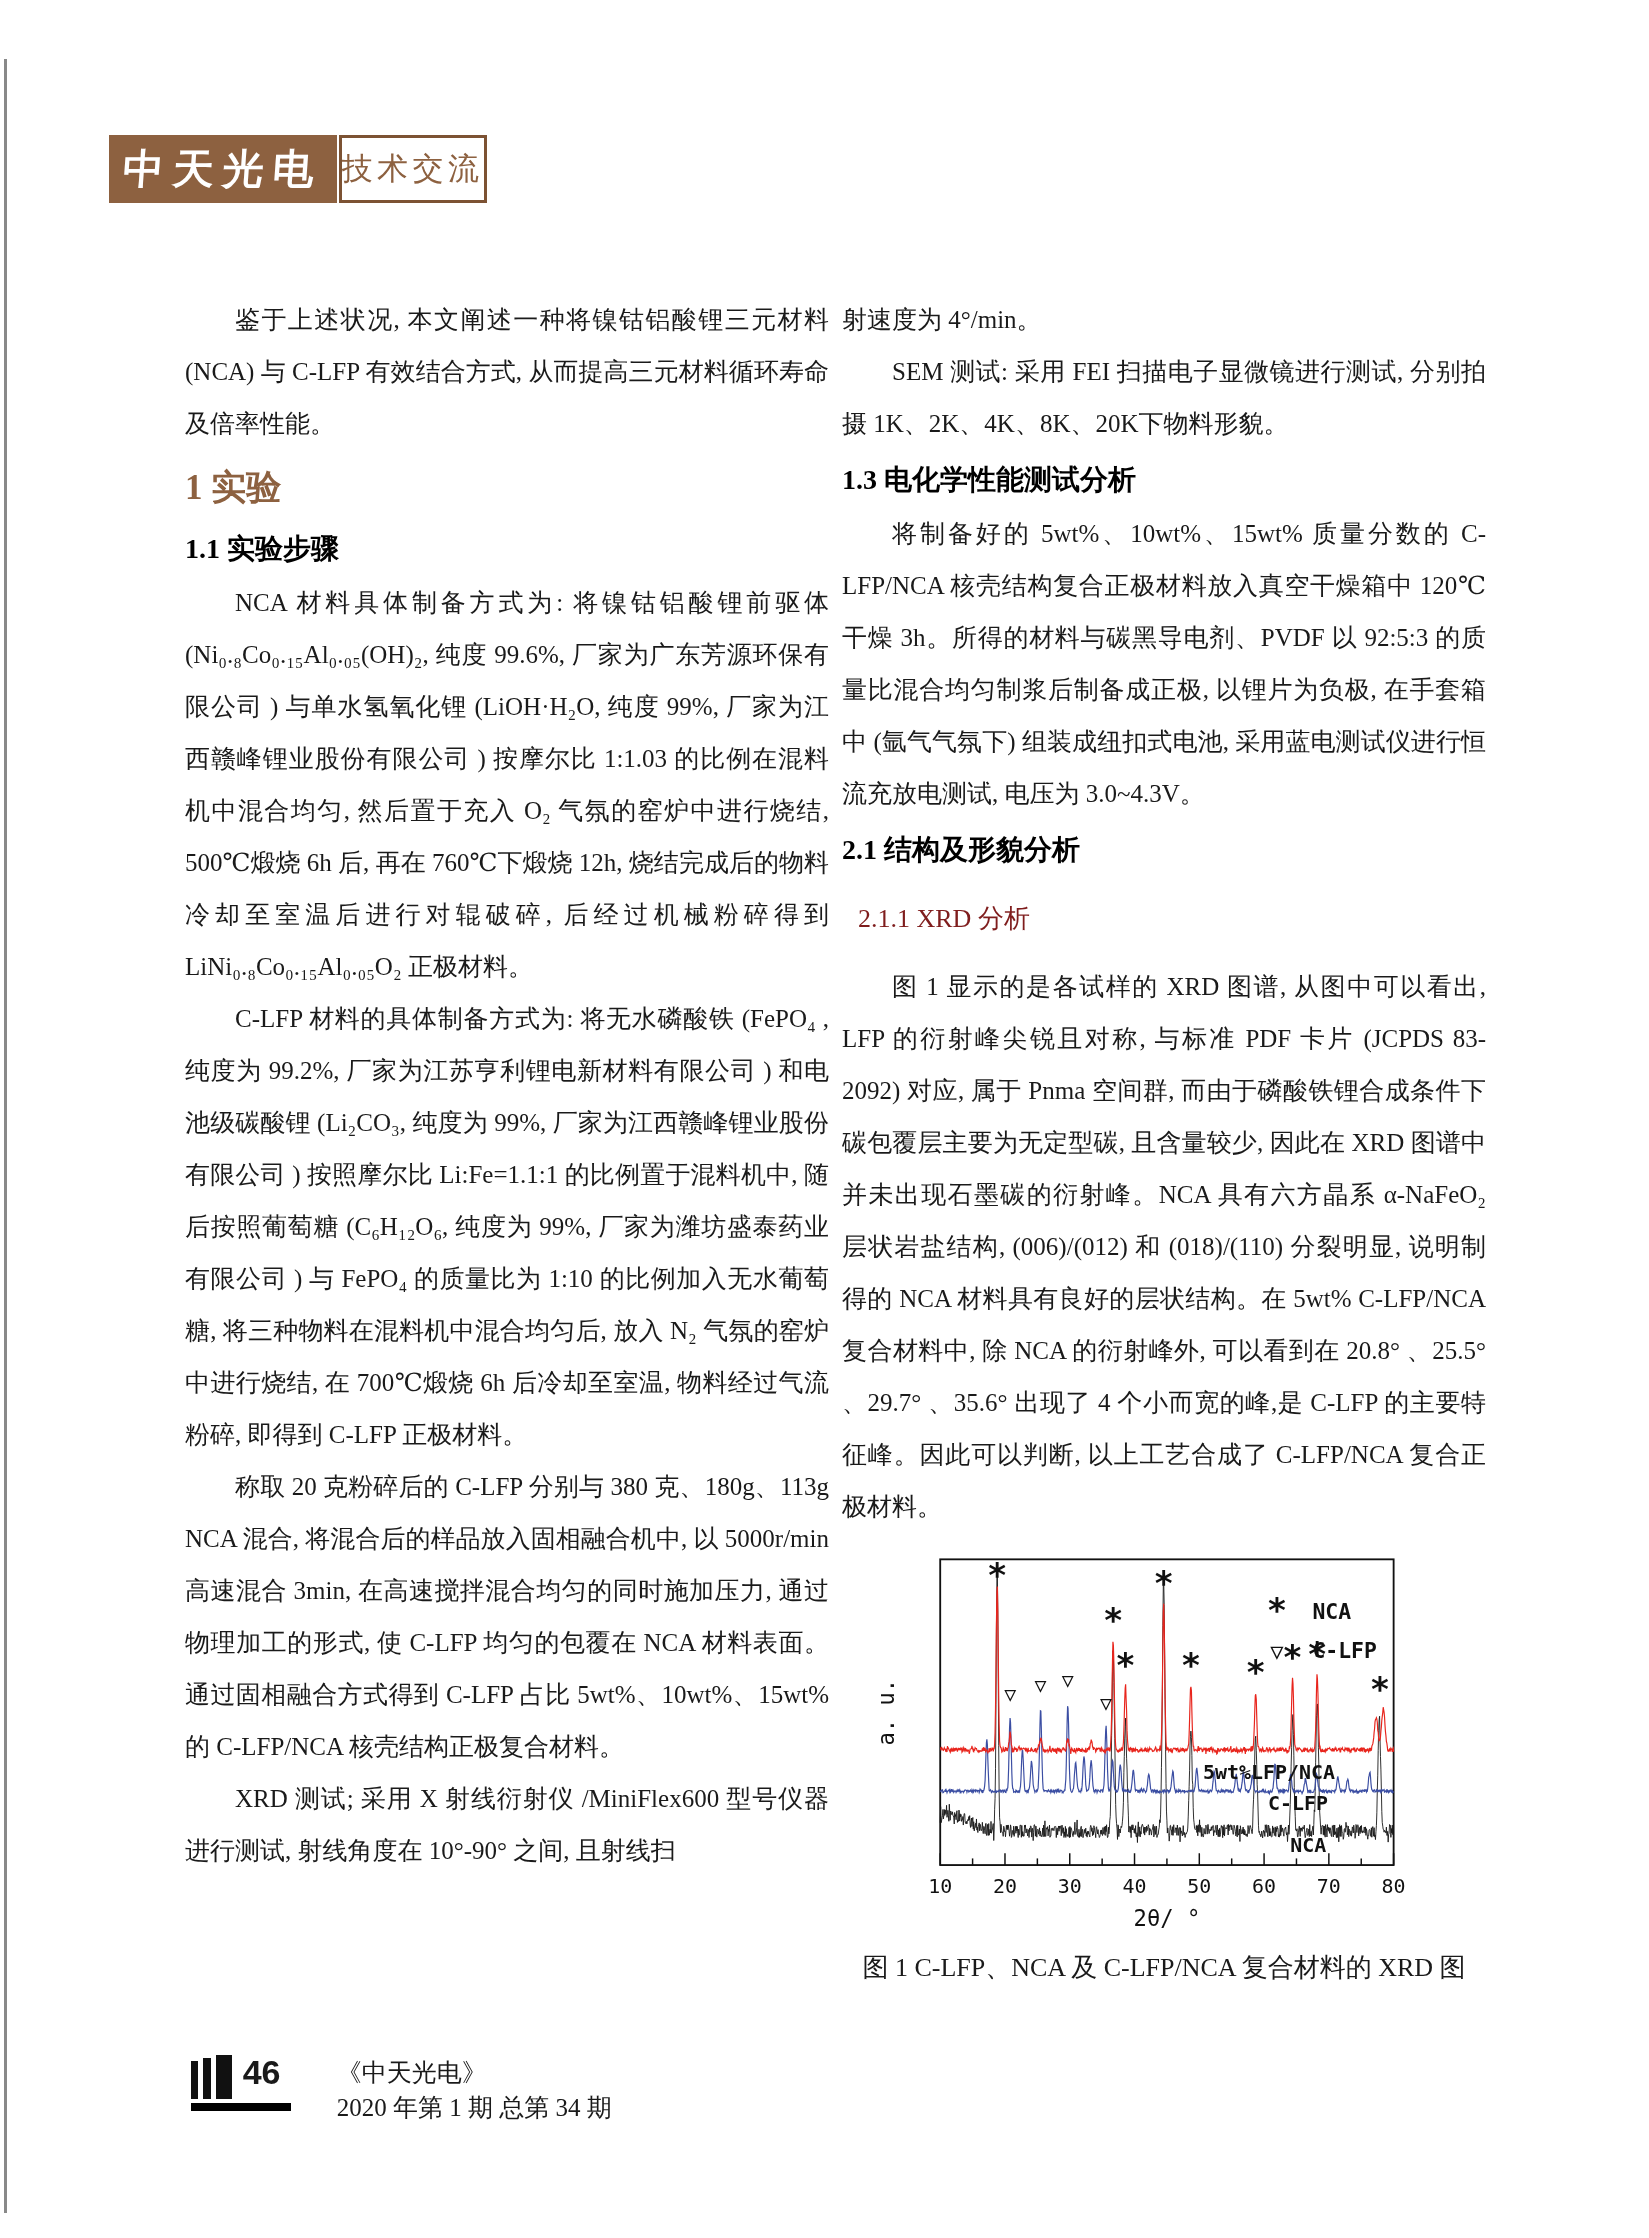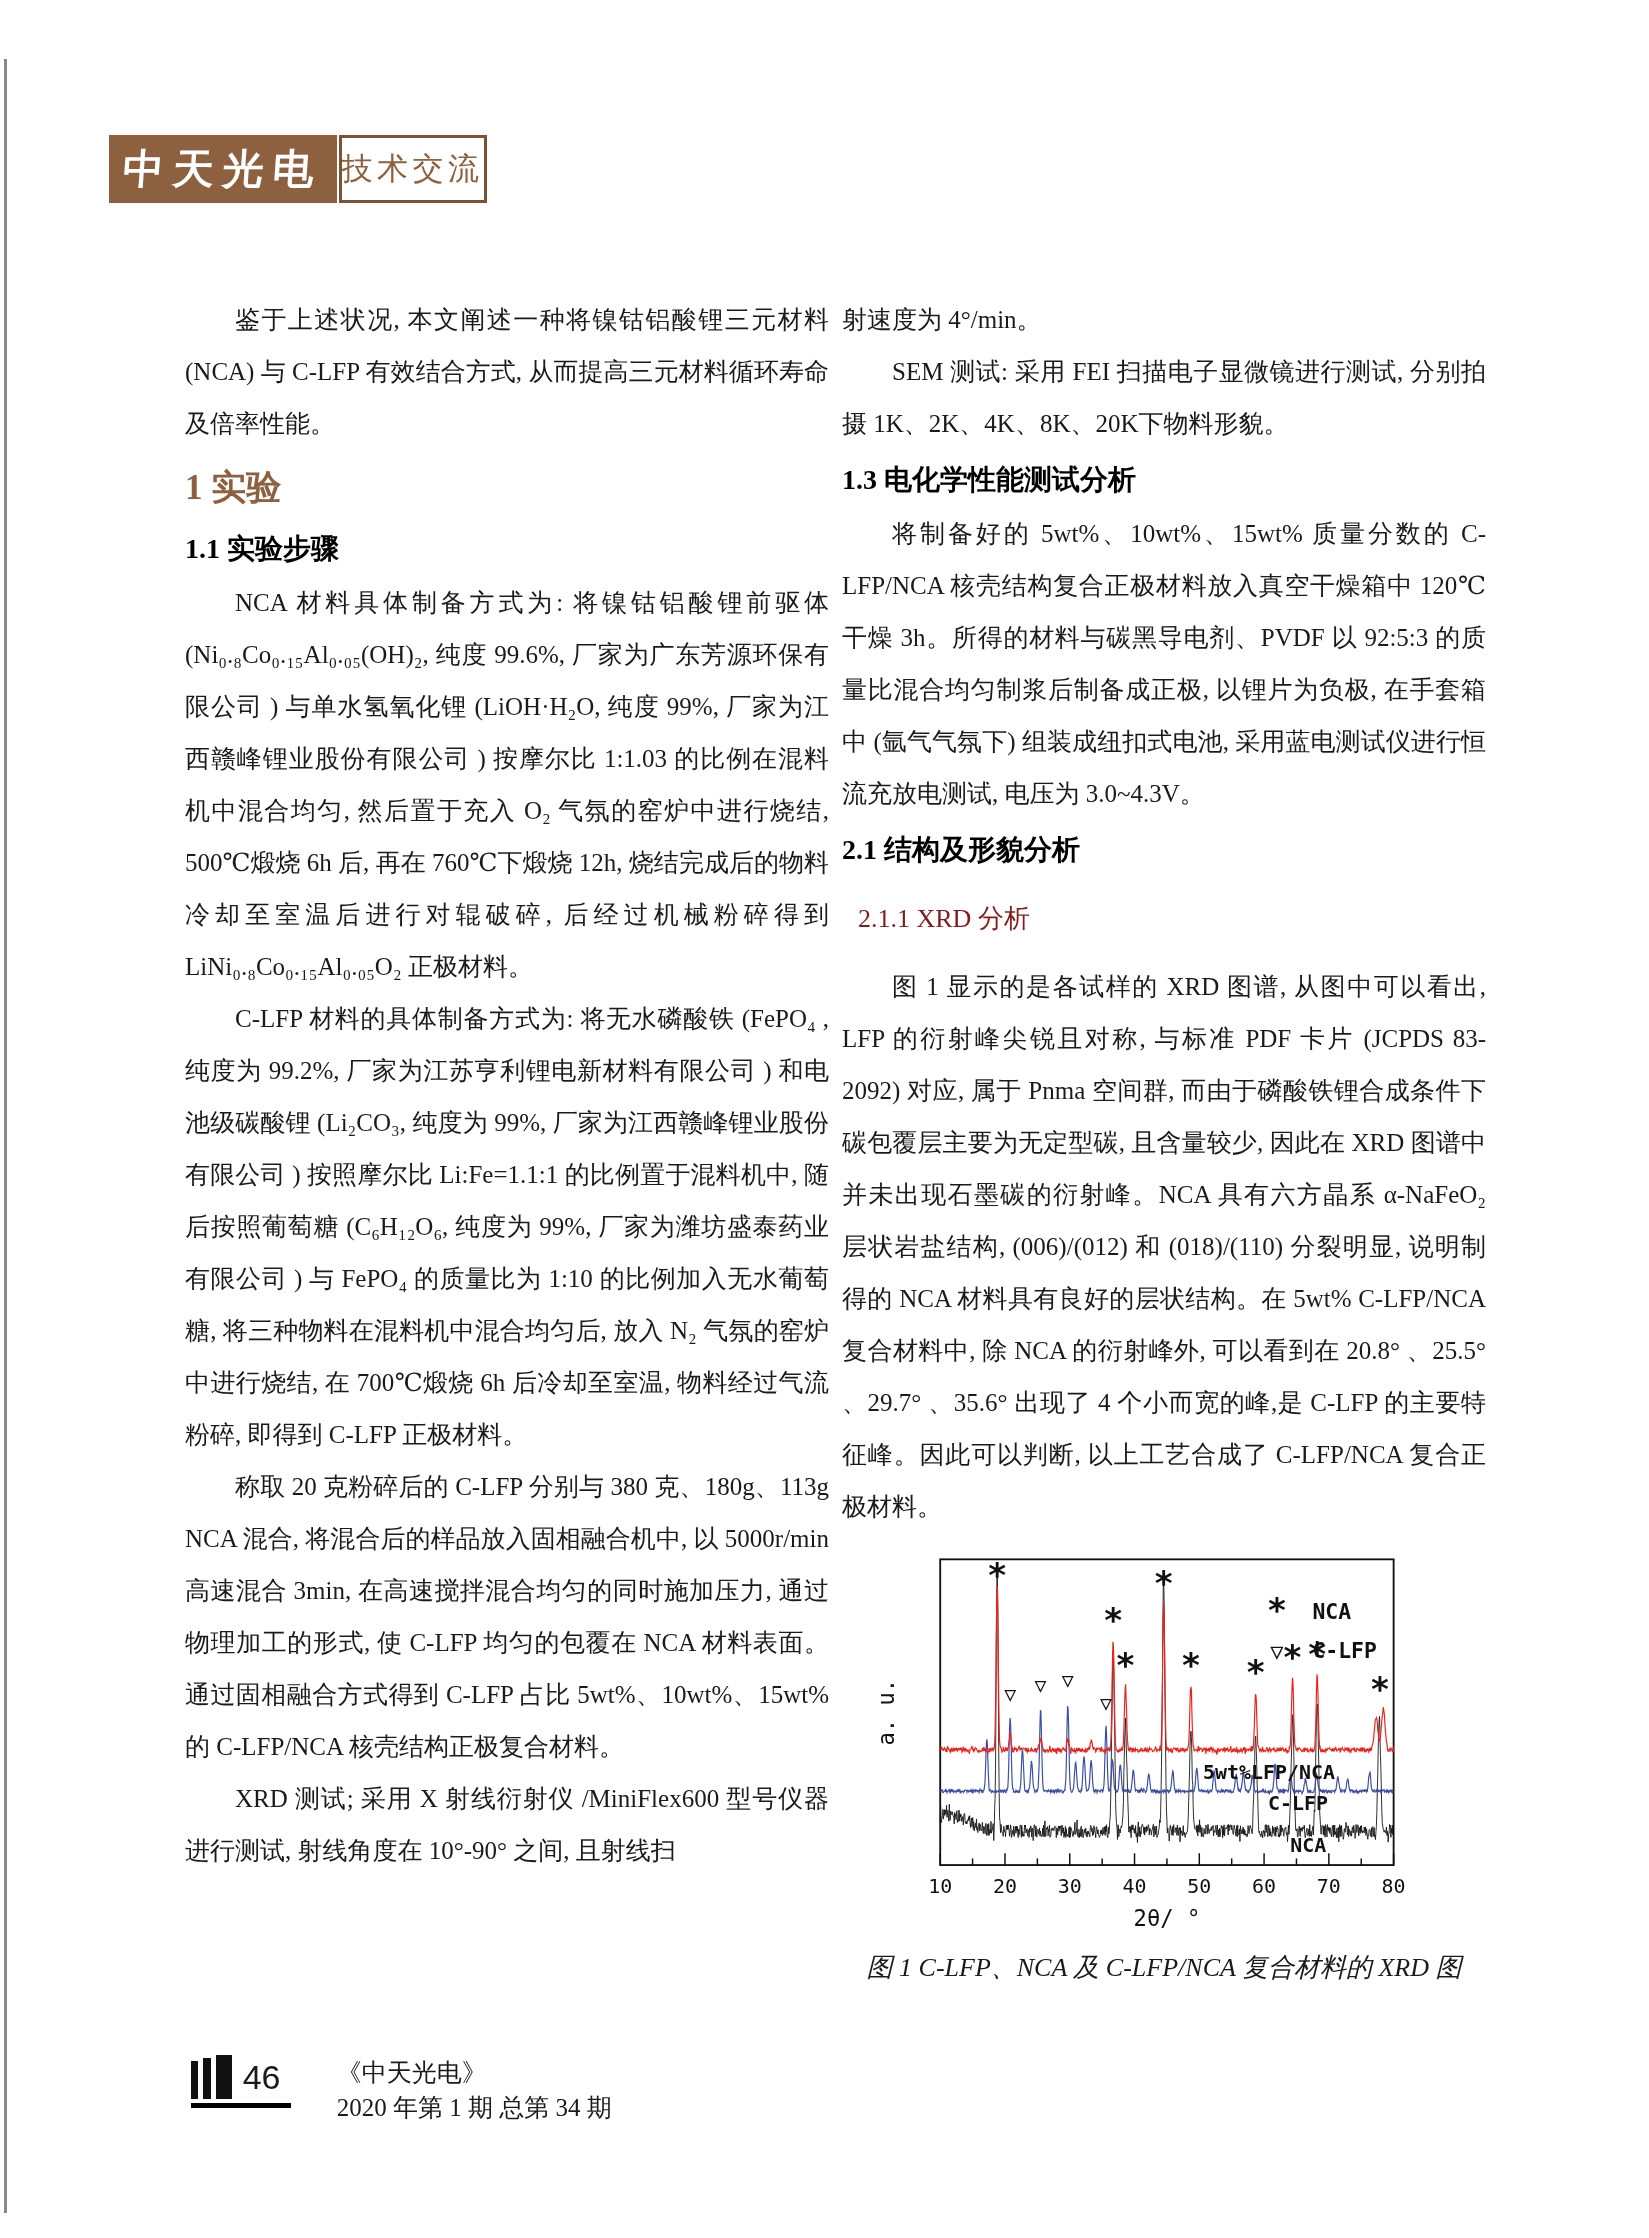--- a/index.html
+++ b/index.html
@@ -19,24 +19,24 @@
   .col{position:absolute;top:294px;width:644px;}
   .col-left{left:185px;}
   .col-right{left:842px;}
   p.body{margin:0;font-size:25px;line-height:52px;text-align:justify;text-indent:2em;}
   p.cont{text-indent:0;}
   h1.sec{font-size:35px;font-weight:bold;color:var(--brown,#8d6140);margin:10.3px 0 5.9px 0;line-height:56px;}
   h2.sub{font-size:28px;font-weight:bold;color:#000;margin:3px 0 1.5px 0;line-height:53px;}
   h3.subsub{font-size:26px;font-weight:normal;color:#7f1d1d;margin:16px;line-height:53px;}
   
   figure.xrd{margin:16.3px 0 0 29.6px;width:547px;}
-  .caption{margin:7.4px 0 0 0;font-size:26px;text-align:center;text-indent:0;line-height:47px;font-style:italic;}
+  .caption{margin:7.4px 0 0 0;font-size:26px;text-align:center;text-indent:0;line-height:47px;}
   
   .footer{position:absolute;left:191px;top:2055px;display:flex;align-items:flex-start;}
-  .footer-left{display:flex;align-items:center;border-bottom:5px solid #000000;padding:0 10.3px 4.4px 0;}
+  .footer-left{display:flex;align-items:flex-start;border-bottom:8px solid #000000;padding:0 10.3px 4.4px 0;font-weight:bold;}
   .bars{display:flex;align-items:flex-end;gap:5.2px;}
   .bars i{display:block;background:#111;}
   .bars .b1{width:6.6px;height:38px;}
   .bars .b2{width:8.1px;height:41px;}
   .bars .b3{width:16.3px;height:44px;}
   .pagenum{font-family:"Liberation Sans","DejaVu Sans",sans-serif;font-size:34px;line-height:34px;margin-left:10.3px;}
   .footer-journal{margin-left:46px;font-size:25px;line-height:35px;}
   svg text{font-family:"DejaVu Sans Mono","Liberation Mono",monospace;}
 </style>
 </head>

